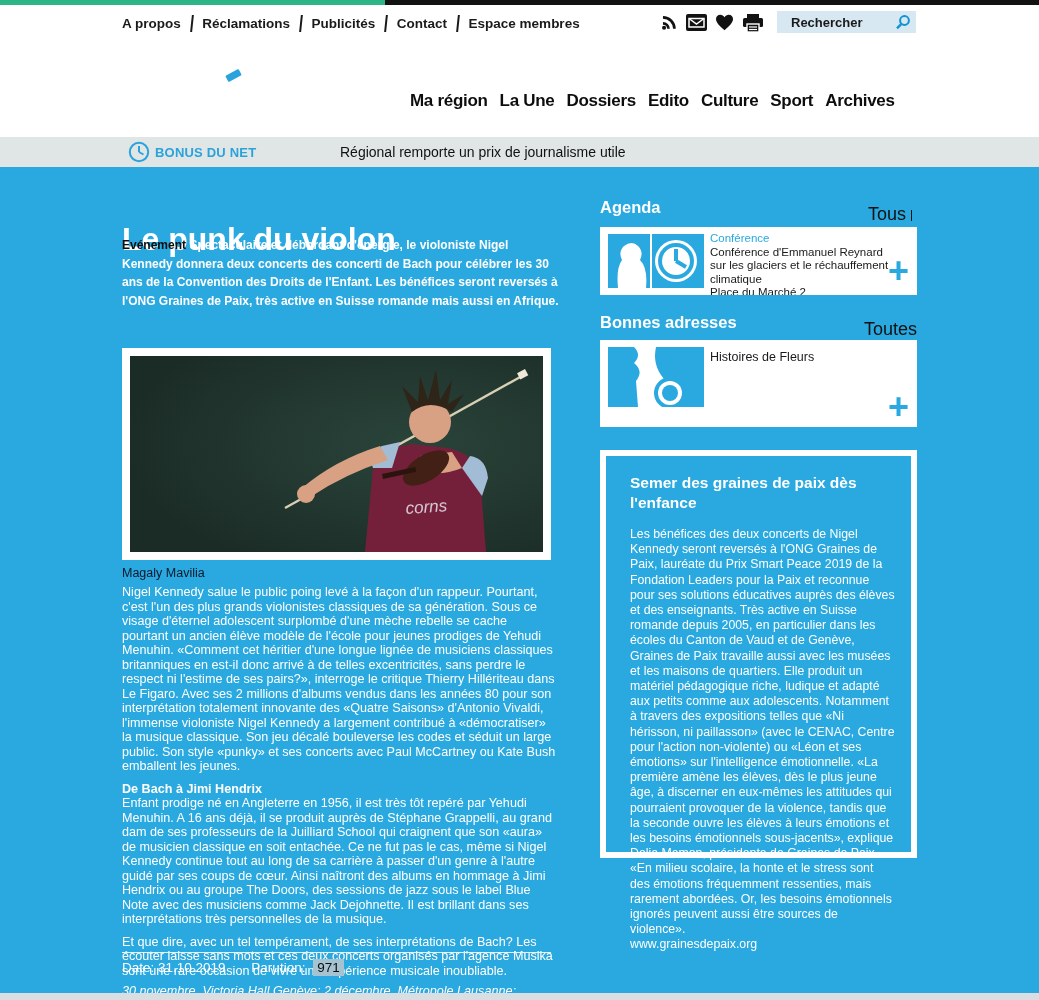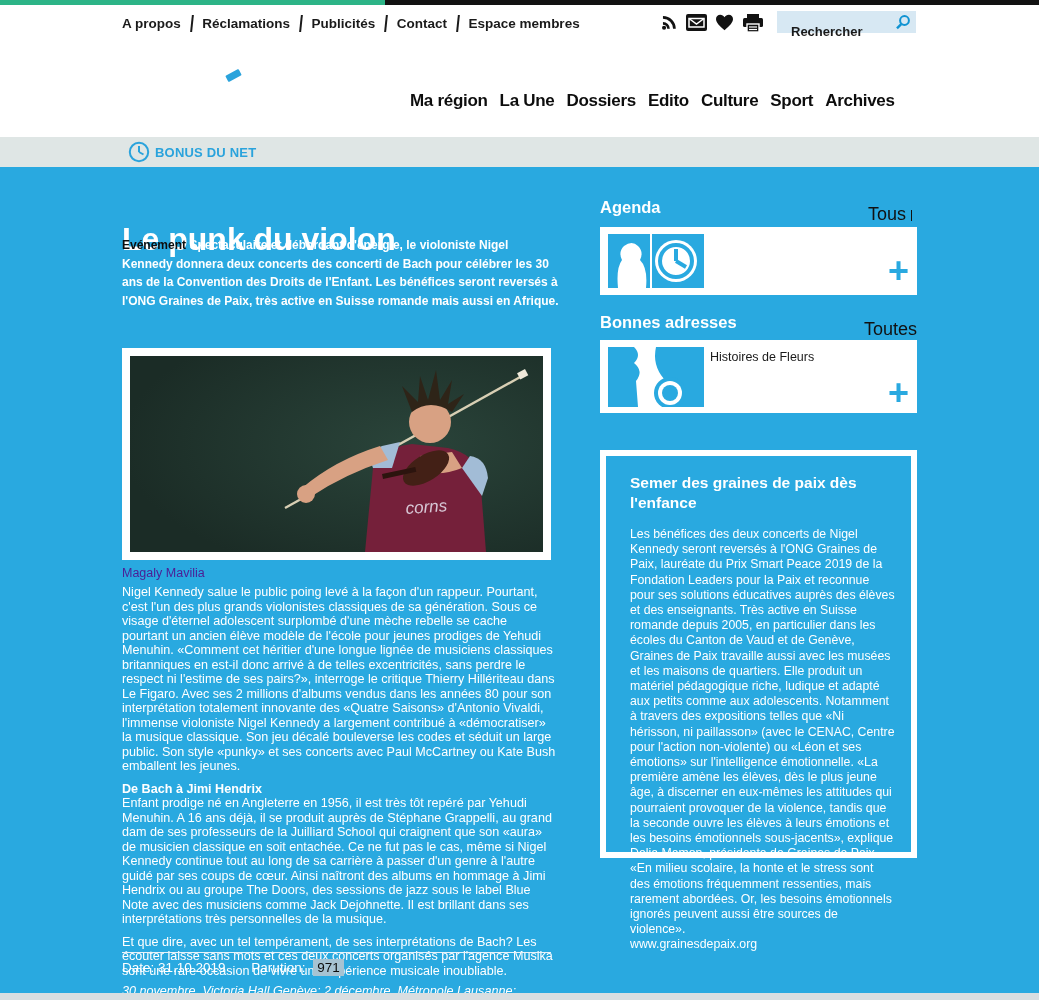--- a/index.html
+++ b/index.html
@@ -12,21 +12,21 @@
   .strip-black{position:absolute;left:385px;top:0;width:654px;height:5px;background:#121212;}
 
   
   .header{position:absolute;left:0;top:5px;width:1039px;height:132px;background:#fff;}
   .util-nav{position:absolute;left:122px;top:7px;height:22px;display:flex;align-items:center;font-size:13.5px;font-weight:bold;color:#1a1a1a;}
   .util-nav .u-item{cursor:pointer;white-space:nowrap;}
   .util-nav .sep{display:inline-block;width:1.5px;height:17px;background:#1a1a1a;margin:0 10px;transform:skew(-6deg);}
   .hdr-icons{position:absolute;left:658px;top:8px;display:flex;gap:7px;align-items:center;}
   .hdr-icons .ic{width:21px;height:19px;display:flex;align-items:center;justify-content:center;cursor:pointer;}
   .search-box{position:absolute;left:777px;top:6px;width:139px;height:22px;background:#d7e8f3;}
-  .search-box input{position:absolute;left:0;top:0;width:112px;height:22px;border:none;background:transparent;font-family:"Liberation Sans",sans-serif;font-size:13px;font-weight:bold;color:#15803d;padding:0 0 0 14px;outline:none;margin-top:9px;}
+  .search-box input{position:absolute;left:0;top:0;width:112px;height:22px;border:none;background:transparent;font-family:"Liberation Sans",sans-serif;font-size:13px;font-weight:bold;color:#15803d;padding:0 0 0 14px;outline:none;}
   .search-box input::placeholder{color:#1a1a1a;opacity:1;}
   .search-mag{position:absolute;right:5px;top:3px;}
 
   .logo{position:absolute;left:119px;top:55px;font-family:"DejaVu Serif","Liberation Serif",serif;font-style:italic;font-weight:bold;font-size:47px;letter-spacing:-2px;color:#0d0d0d;cursor:pointer;}
   .logo-accent{position:absolute;left:120px;top:17px;width:15px;height:7px;background:#2aa3dc;transform:rotate(-28deg);border-radius:1px;}
   .main-nav{position:absolute;left:410px;top:86px;display:flex;gap:12px;font-size:17px;font-weight:bold;color:#0d0d0d;letter-spacing:-0.3px;}
   .main-nav .m-item{cursor:pointer;white-space:nowrap;}
 
   
   .bonus-bar{position:absolute;left:0;top:137px;width:1039px;height:36px;background:#dfe6e5;}
@@ -36,21 +36,21 @@
 
   
   .blue-area{position:absolute;left:0;top:167px;width:1039px;height:826px;background:#29a9e0;}
 
   .art-title{position:absolute;left:122px;top:33px;font-size:32px;font-weight:bold;color:#fff;}
   .art-lead{position:absolute;left:122px;top:69px;width:438px;font-size:12px;font-weight:bold;line-height:18.5px;color:#fff;}
   .art-lead .tag{color:#0d0d0d;}
 
   .photo-frame{position:absolute;left:122px;top:181px;width:429px;height:212px;background:#fff;}
   .photo-frame svg{position:absolute;left:8px;top:8px;}
-  .photo-credit{position:absolute;left:122px;top:399px;font-size:12.5px;color:#4c1d95;}
+  .photo-credit{position:absolute;left:122px;top:399px;font-size:12.5px;color:#0f172a;}
 
   .art-body{position:absolute;left:122px;top:418px;width:434px;font-size:12.6px;line-height:14.5px;color:#fff;}
   .art-body p{margin:0 0 0 0;}
   .art-body .p2{margin-top:0;}
   .art-body .subhead{font-weight:bold;margin-top:8px;}
   .art-body .p3{margin-top:8px;}
   .art-body .event-info{margin-top:6px;font-style:italic;}
 
   .art-hr{position:absolute;left:122px;top:785px;width:429px;height:1px;background:#e8f2f8;}
   .art-meta{position:absolute;left:122px;top:793px;font-size:13.5px;color:#fff;}
@@ -153,20 +153,21 @@
     </nav>
   </div>
 
   <div class="bonus-bar">
     <svg class="bonus-clock" width="22" height="22" viewBox="0 0 22 22">
         <circle cx="11" cy="11" r="9.2" fill="none" stroke="#2aa3dc" stroke-width="2"></circle>
         <line x1="11" y1="11" x2="11" y2="5" stroke="#2aa3dc" stroke-width="2"></line>
         <line x1="11" y1="11" x2="15.5" y2="13.5" stroke="#2aa3dc" stroke-width="2"></line>
       </svg>
     <span class="bonus-label">BONUS DU NET</span>
+    <span class="bonus-ticker">Régional remporte un prix de journalisme utile</span>
   </div>
 
   <div class="blue-area">
 
     <h1 class="art-title">Le punk du violon</h1>
 
     <div class="art-lead">
       <span class="tag">Evénement</span>
       <span>Spectaculaire et débordant d'énergie, le violoniste Nigel Kennedy donnera deux concerts des concerti de Bach pour célébrer les 30 ans de la Convention des Droits de l'Enfant. Les bénéfices seront reversés à l'ONG Graines de Paix, très active en Suisse romande mais aussi en Afrique.</span>
     </div>
@@ -228,29 +229,35 @@
     <div class="sb-card" style="top:60px;height:68px;">
       <svg class="card-illu" width="96" height="54" viewBox="0 0 96 54">
         <rect x="0" y="0" width="42" height="54" fill="#29a9e0"></rect>
         <path d="M10 54 Q8 34 14 26 Q10 18 16 12 Q24 6 30 12 Q36 18 32 26 Q40 34 38 54 Z" fill="#ffffff"></path>
         <rect x="44" y="0" width="52" height="54" fill="#29a9e0"></rect>
         <circle cx="68" cy="27" r="21" fill="#ffffff"></circle>
         <circle cx="68" cy="27" r="16" fill="none" stroke="#29a9e0" stroke-width="4"></circle>
         <line x1="68" y1="27" x2="68" y2="15" stroke="#29a9e0" stroke-width="4"></line>
         <line x1="68" y1="27" x2="78" y2="33" stroke="#29a9e0" stroke-width="4"></line>
       </svg>
+      <div class="card1-text">
+        <div class="card1-cat">Conférence</div>
+        <div>Conférence d'Emmanuel Reynard sur les glaciers et le réchauffement climatique</div>
+        <div>Place du Marché 2</div>
+
+      </div>
       <span class="card-plus" style="bottom:6px;">+</span>
     </div>
 
     <div class="sb-head" style="left:600px;top:146px;">Bonnes adresses</div>
     <div class="sb-links" style="left:843px;top:152px;width:74px;text-align:right;">
       <span>Toutes</span>
     </div>
 
-    <div class="sb-card" style="top:173px;height:73px;">
+    <div class="sb-card" style="top:173px;height:87px;">
       <svg class="card-illu" width="96" height="60" viewBox="0 0 96 60">
         <path d="M0 0 L26 0 Q34 8 26 16 Q36 24 28 34 L30 60 L0 60 Z" fill="#29a9e0"></path>
         <path d="M48 0 L96 0 L96 60 L58 60 Q48 44 56 32 Q44 18 48 0 Z" fill="#29a9e0"></path>
         <circle cx="62" cy="46" r="16" fill="#29a9e0"></circle>
         <circle cx="62" cy="46" r="12" fill="#ffffff"></circle>
         <circle cx="62" cy="46" r="8" fill="#29a9e0"></circle>
       </svg>
       <div class="card2-title">Histoires de Fleurs</div>
       <span class="card-plus" style="bottom:2px;">+</span>
     </div>

